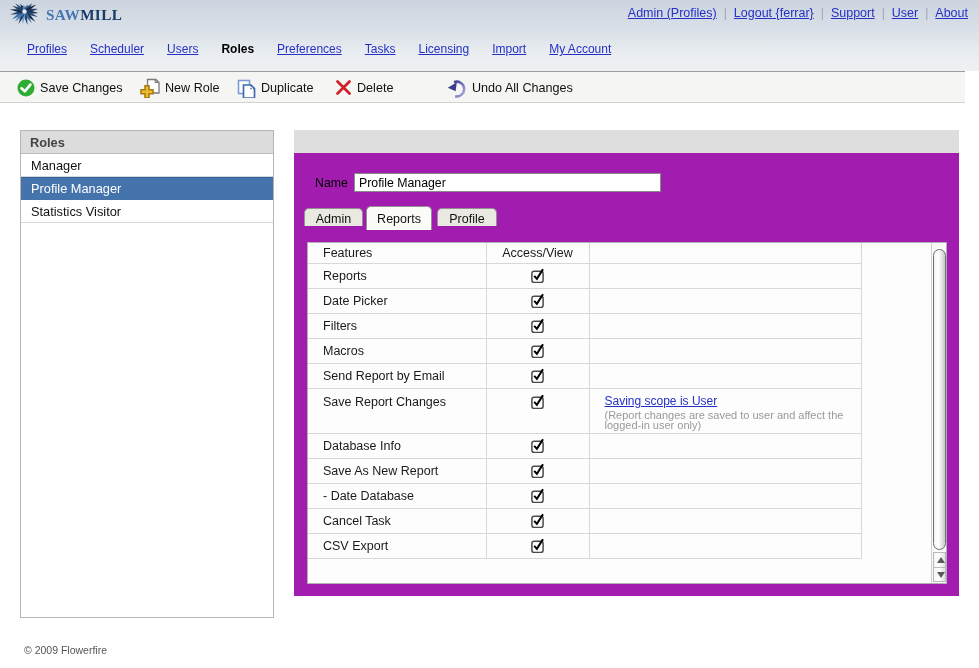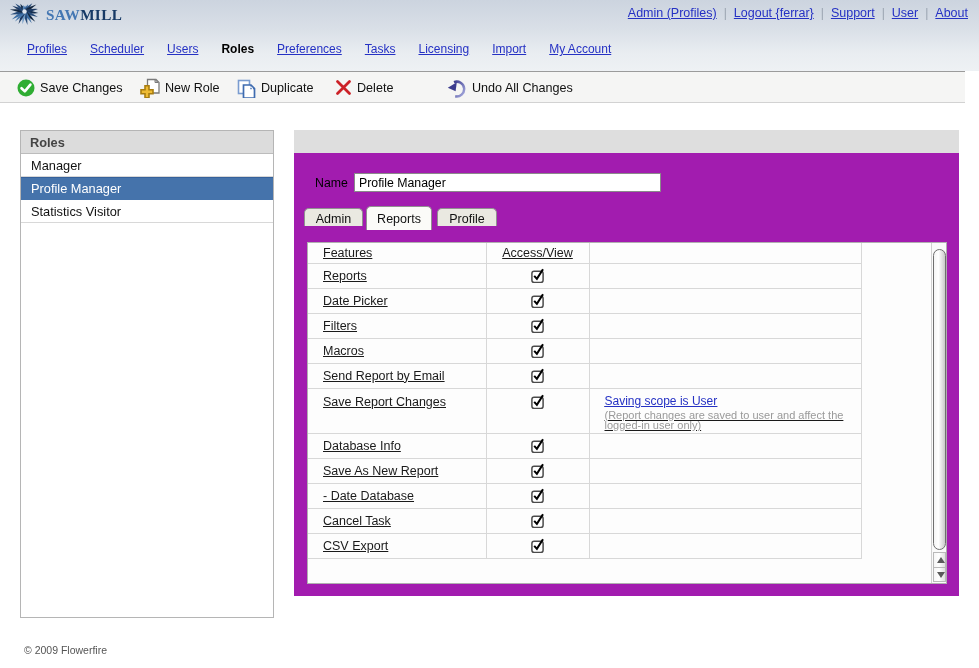--- a/index.html
+++ b/index.html
@@ -30,21 +30,21 @@
 .graystrip { position:absolute; top:0; left:0; width:665px; height:23px; background:#dedede; }
 .namerow { position:absolute; top:46px; left:21px; font-size:12.3px; color:#000; }
 .nameinput { position:absolute; left:39px; top:-3px; width:307px; height:19px; background:#fff;
   border:1px solid #8a8a8a; font-size:12.3px; padding:2px 4px; font-family:"Liberation Sans",sans-serif; }
 .tabs { position:absolute; top:76px; left:10px; height:24px; }
 .tab { position:absolute; top:2px; height:18px; background:#eae9e1; border:1px solid #919191;
   border-bottom:none; border-radius:5px 5px 0 0; font-size:12.5px; text-align:center; padding-top:3px; color:#111; }
 .tab.active { top:0; height:24px; background:#fbfbf8; padding-top:5px; }
 .tbox { position:absolute; left:13px; top:112px; width:640px; height:342px; background:#fdfdfd;
   border:1px solid #b0b0b0; }
-table.ft { border-collapse:collapse; table-layout:fixed; width:542px; font-size:12.5px; color:#1a1a1a;text-decoration:underline; }
+table.ft { border-collapse:collapse; table-layout:fixed; width:542px; font-size:12.5px; color:#1a1a1a; }
 table.ft td { border-right:1px solid #d8d8d8; border-bottom:1px solid #d8d8d8; padding:0 0 0 15px; height:25px; vertical-align:middle; }
 table.ft tr.hd td { height:20px; }
 table.ft td.cb { text-align:center; padding:0; }
 .glink { font-size:12px; }
 .gdesc { font-size:11px; color:#999; line-height:10.5px; padding-top:2px; }
 .sbar { position:absolute; right:0; top:0; width:15px; height:340px; background:#fafafa;
   border-left:1px solid #d0d0d0; }
 .sthumb { position:absolute; left:1px; top:6px; width:13px; height:301px; border:1px solid #6e6e6e;
   border-radius:6.5px; background:linear-gradient(90deg,#f4f4f4,#ffffff 40%,#cccccc 97%); }
 .sbtn { position:absolute; left:1px; width:13px; height:15px; background:linear-gradient(90deg,#f6f6f6,#fff 45%,#e0e0e0); border:1px solid #b9b9b9; }

